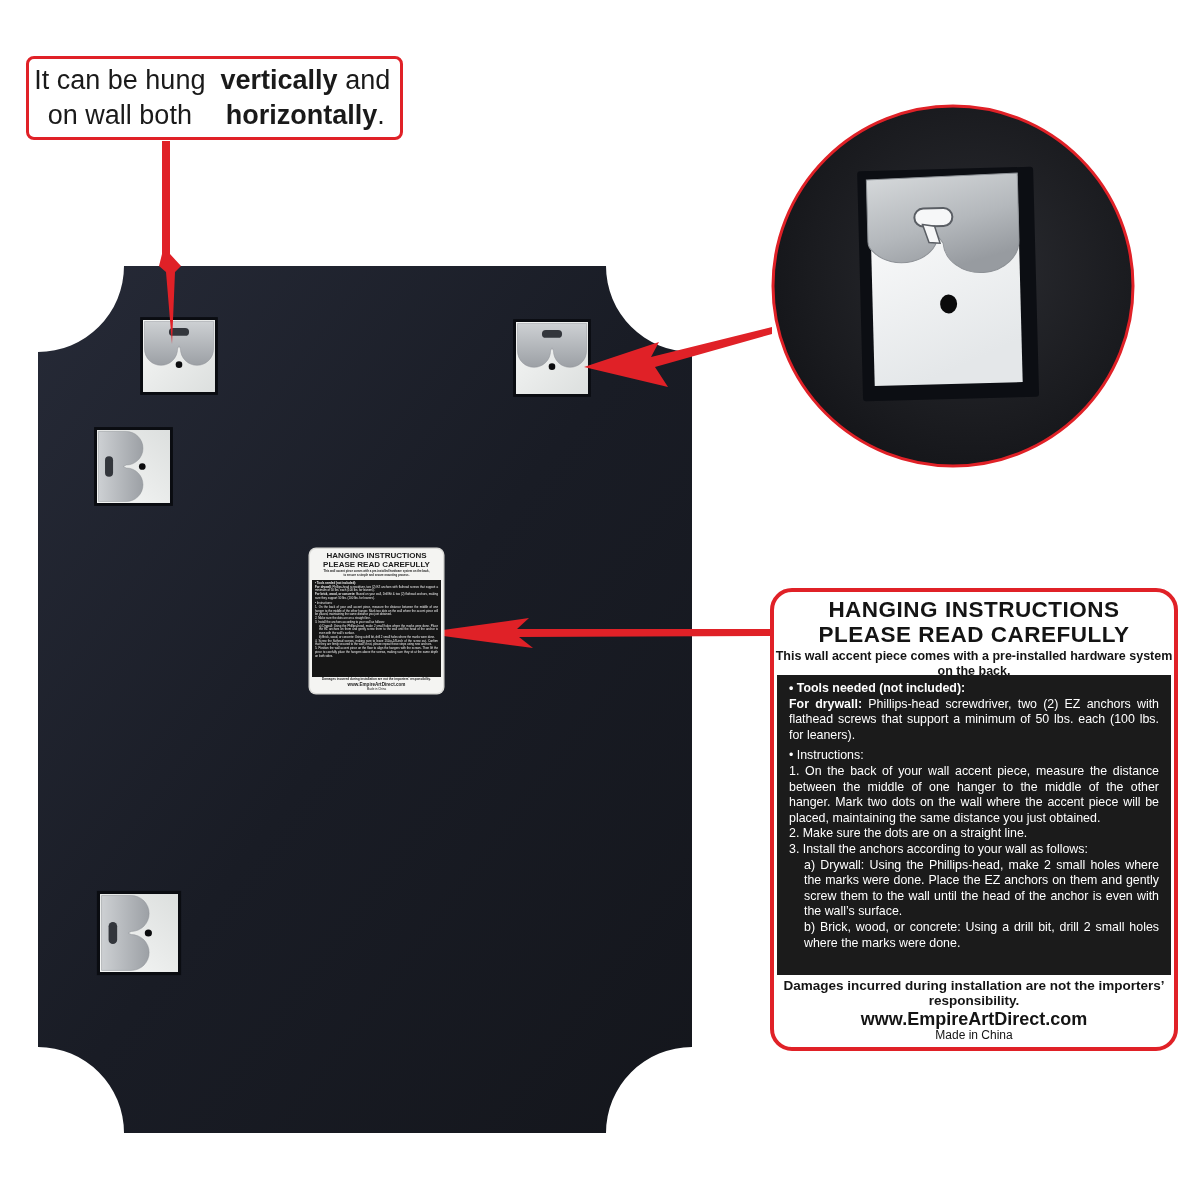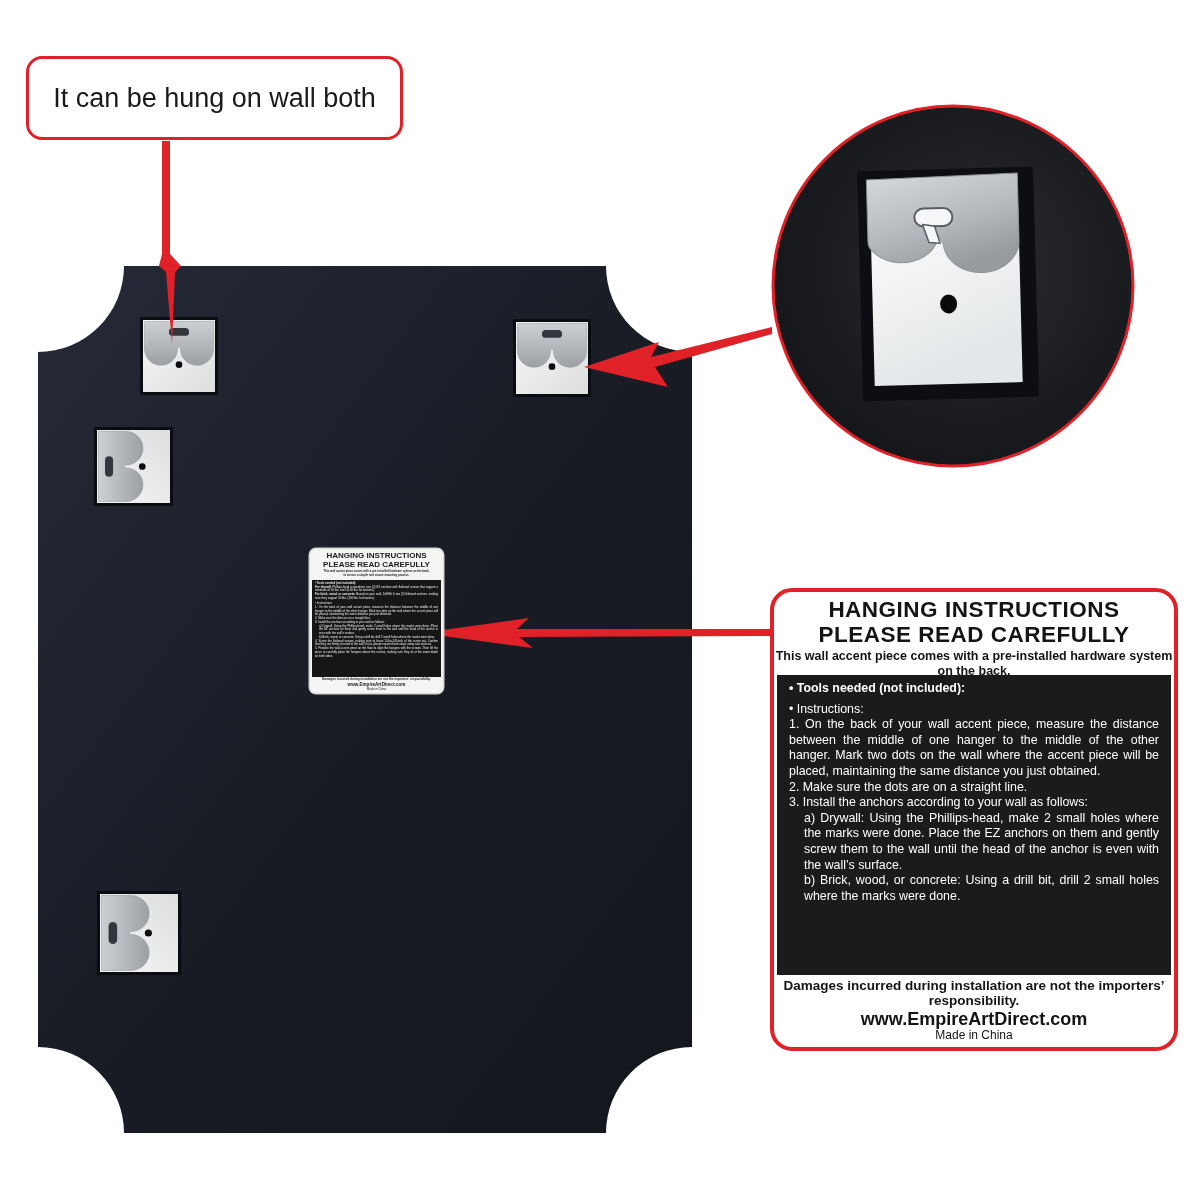--- a/index.html
+++ b/index.html
@@ -2,21 +2,21 @@
 <html><head>
 <meta charset="utf-8">
 <style>
   html,body{margin:0;padding:0;background:#ffffff;}
   #canvas{position:relative;width:1200px;height:1200px;background:#ffffff;overflow:hidden;
           font-family:"Liberation Sans", sans-serif;}
   #bg-art{position:absolute;left:0;top:0;width:1200px;height:1200px;}
 
   
   .callout{position:absolute;left:26px;top:56px;width:377px;height:84px;box-sizing:border-box;
-           background:#ffffff;border:3px solid #e02127;border-radius:16px;
+           background:#ffffff;border:3px solid #e02127;border-radius:8px;
            display:flex;flex-direction:row;justify-content:center;align-items:center;
            color:#1a1a1a;font-size:27px;line-height:35px;text-align:center;}
   .callout .b{font-weight:bold;}
 
   
   .ibox{position:absolute;left:770px;top:588px;width:408px;height:463px;box-sizing:border-box;
         background:#ffffff;border:4px solid #e02127;border-radius:22px;overflow:hidden;
         display:flex;flex-direction:column;}
   .ibox-header{height:78px;flex:0 0 auto;text-align:center;padding-top:5px;color:#141414;}
   .ibox-title{font-size:22.5px;line-height:25px;font-weight:bold;letter-spacing:.5px;}
@@ -116,20 +116,21 @@
       </g>
     </g>
 
     <polygon points="162,141 170,141 170,254 181,266 175,272 172,344 166,272 159,266 162,254" fill="#e02127"></polygon>
     <polygon points="584,367 659,342 651,357 772,327 772,334 655,367 668,387" fill="#e02127"></polygon>
     <polygon points="421,633 529,618 517,629 774,629 774,636 519,637 533,648" fill="#e02127"></polygon>
   </svg>
 
   <div class="callout">
     <div>It can be hung on wall both</div>
+    <div><span class="b">vertically</span><span> and </span><span class="b">horizontally</span><span>.</span></div>
   </div>
 
   <div class="mlabel">
     <div class="ml-header">
       <div class="ml-title">HANGING INSTRUCTIONS</div>
       <div class="ml-title">PLEASE READ CAREFULLY</div>
       <div class="ml-sub">This wall accent piece comes with a pre-installed hardware system on the back,</div>
       <div class="ml-sub">to ensure a simple and secure mounting process.</div>
     </div>
     <div class="ml-body">
@@ -154,20 +155,21 @@
 
   <div class="ibox">
     <div class="ibox-header">
       <div class="ibox-title">HANGING INSTRUCTIONS</div>
       <div class="ibox-title">PLEASE READ CAREFULLY</div>
       <div class="ibox-sub">This wall accent piece comes with a pre-installed hardware system on the back,</div>
       <div class="ibox-sub">to ensure a simple and secure mounting process.</div>
     </div>
     <div class="ibox-body">
       <p class="b">• Tools needed (not included):</p>
+      <p><span class="b">For drywall: </span><span>Phillips-head screwdriver, two (2) EZ anchors with flathead screws that support a minimum of 50 lbs. each (100 lbs. for leaners).</span></p>
       <p class="gap">• Instructions:</p>
       <p>1. On the back of your wall accent piece, measure the distance between the middle of one hanger to the middle of the other hanger. Mark two dots on the wall where the accent piece will be placed, maintaining the same distance you just obtained.</p>
       <p>2. Make sure the dots are on a straight line.</p>
       <p>3. Install the anchors according to your wall as follows:</p>
       <p class="sub">a) Drywall:  Using the Phillips-head, make 2 small holes where the marks were done. Place the EZ anchors on them and gently screw them to the wall until the head of the anchor is even with the wall’s surface.</p>
       <p class="sub">b) Brick, wood, or concrete: Using a drill bit, drill 2 small holes where the marks were done.</p>
 
     </div>
     <div class="ibox-footer">
       <div class="ibox-disc">Damages incurred during installation are not the importers’ responsibility.</div>

